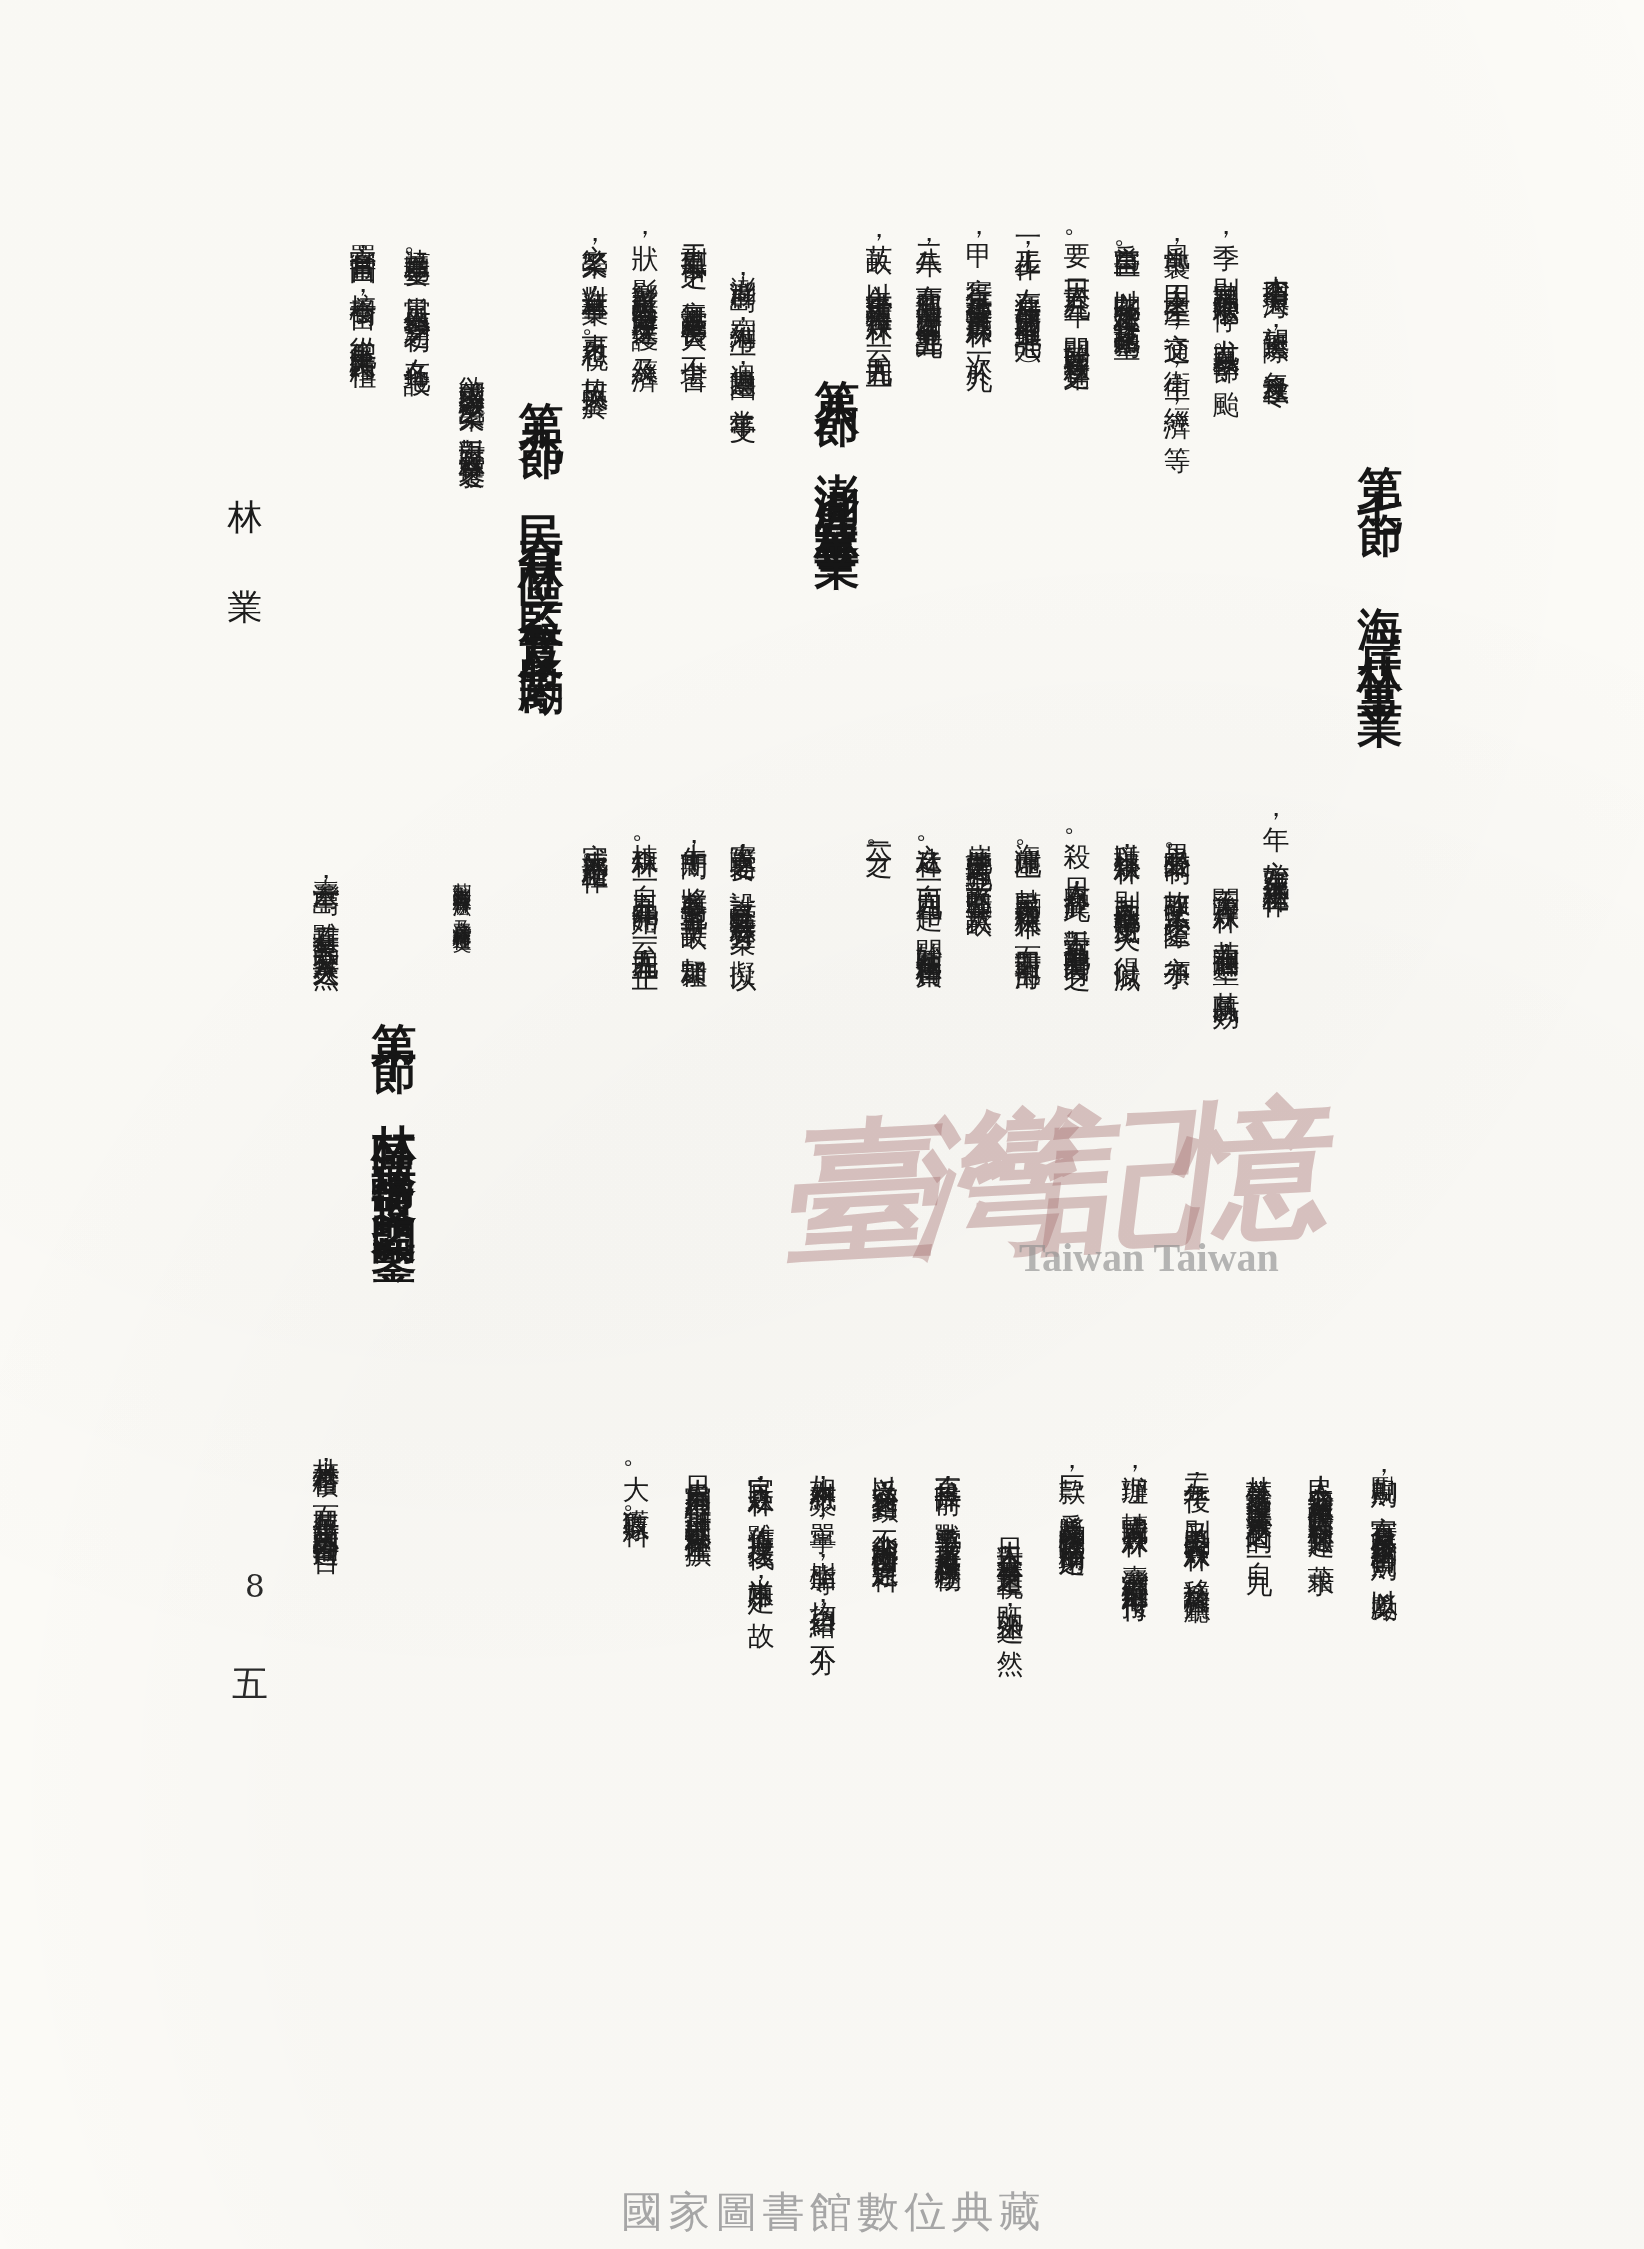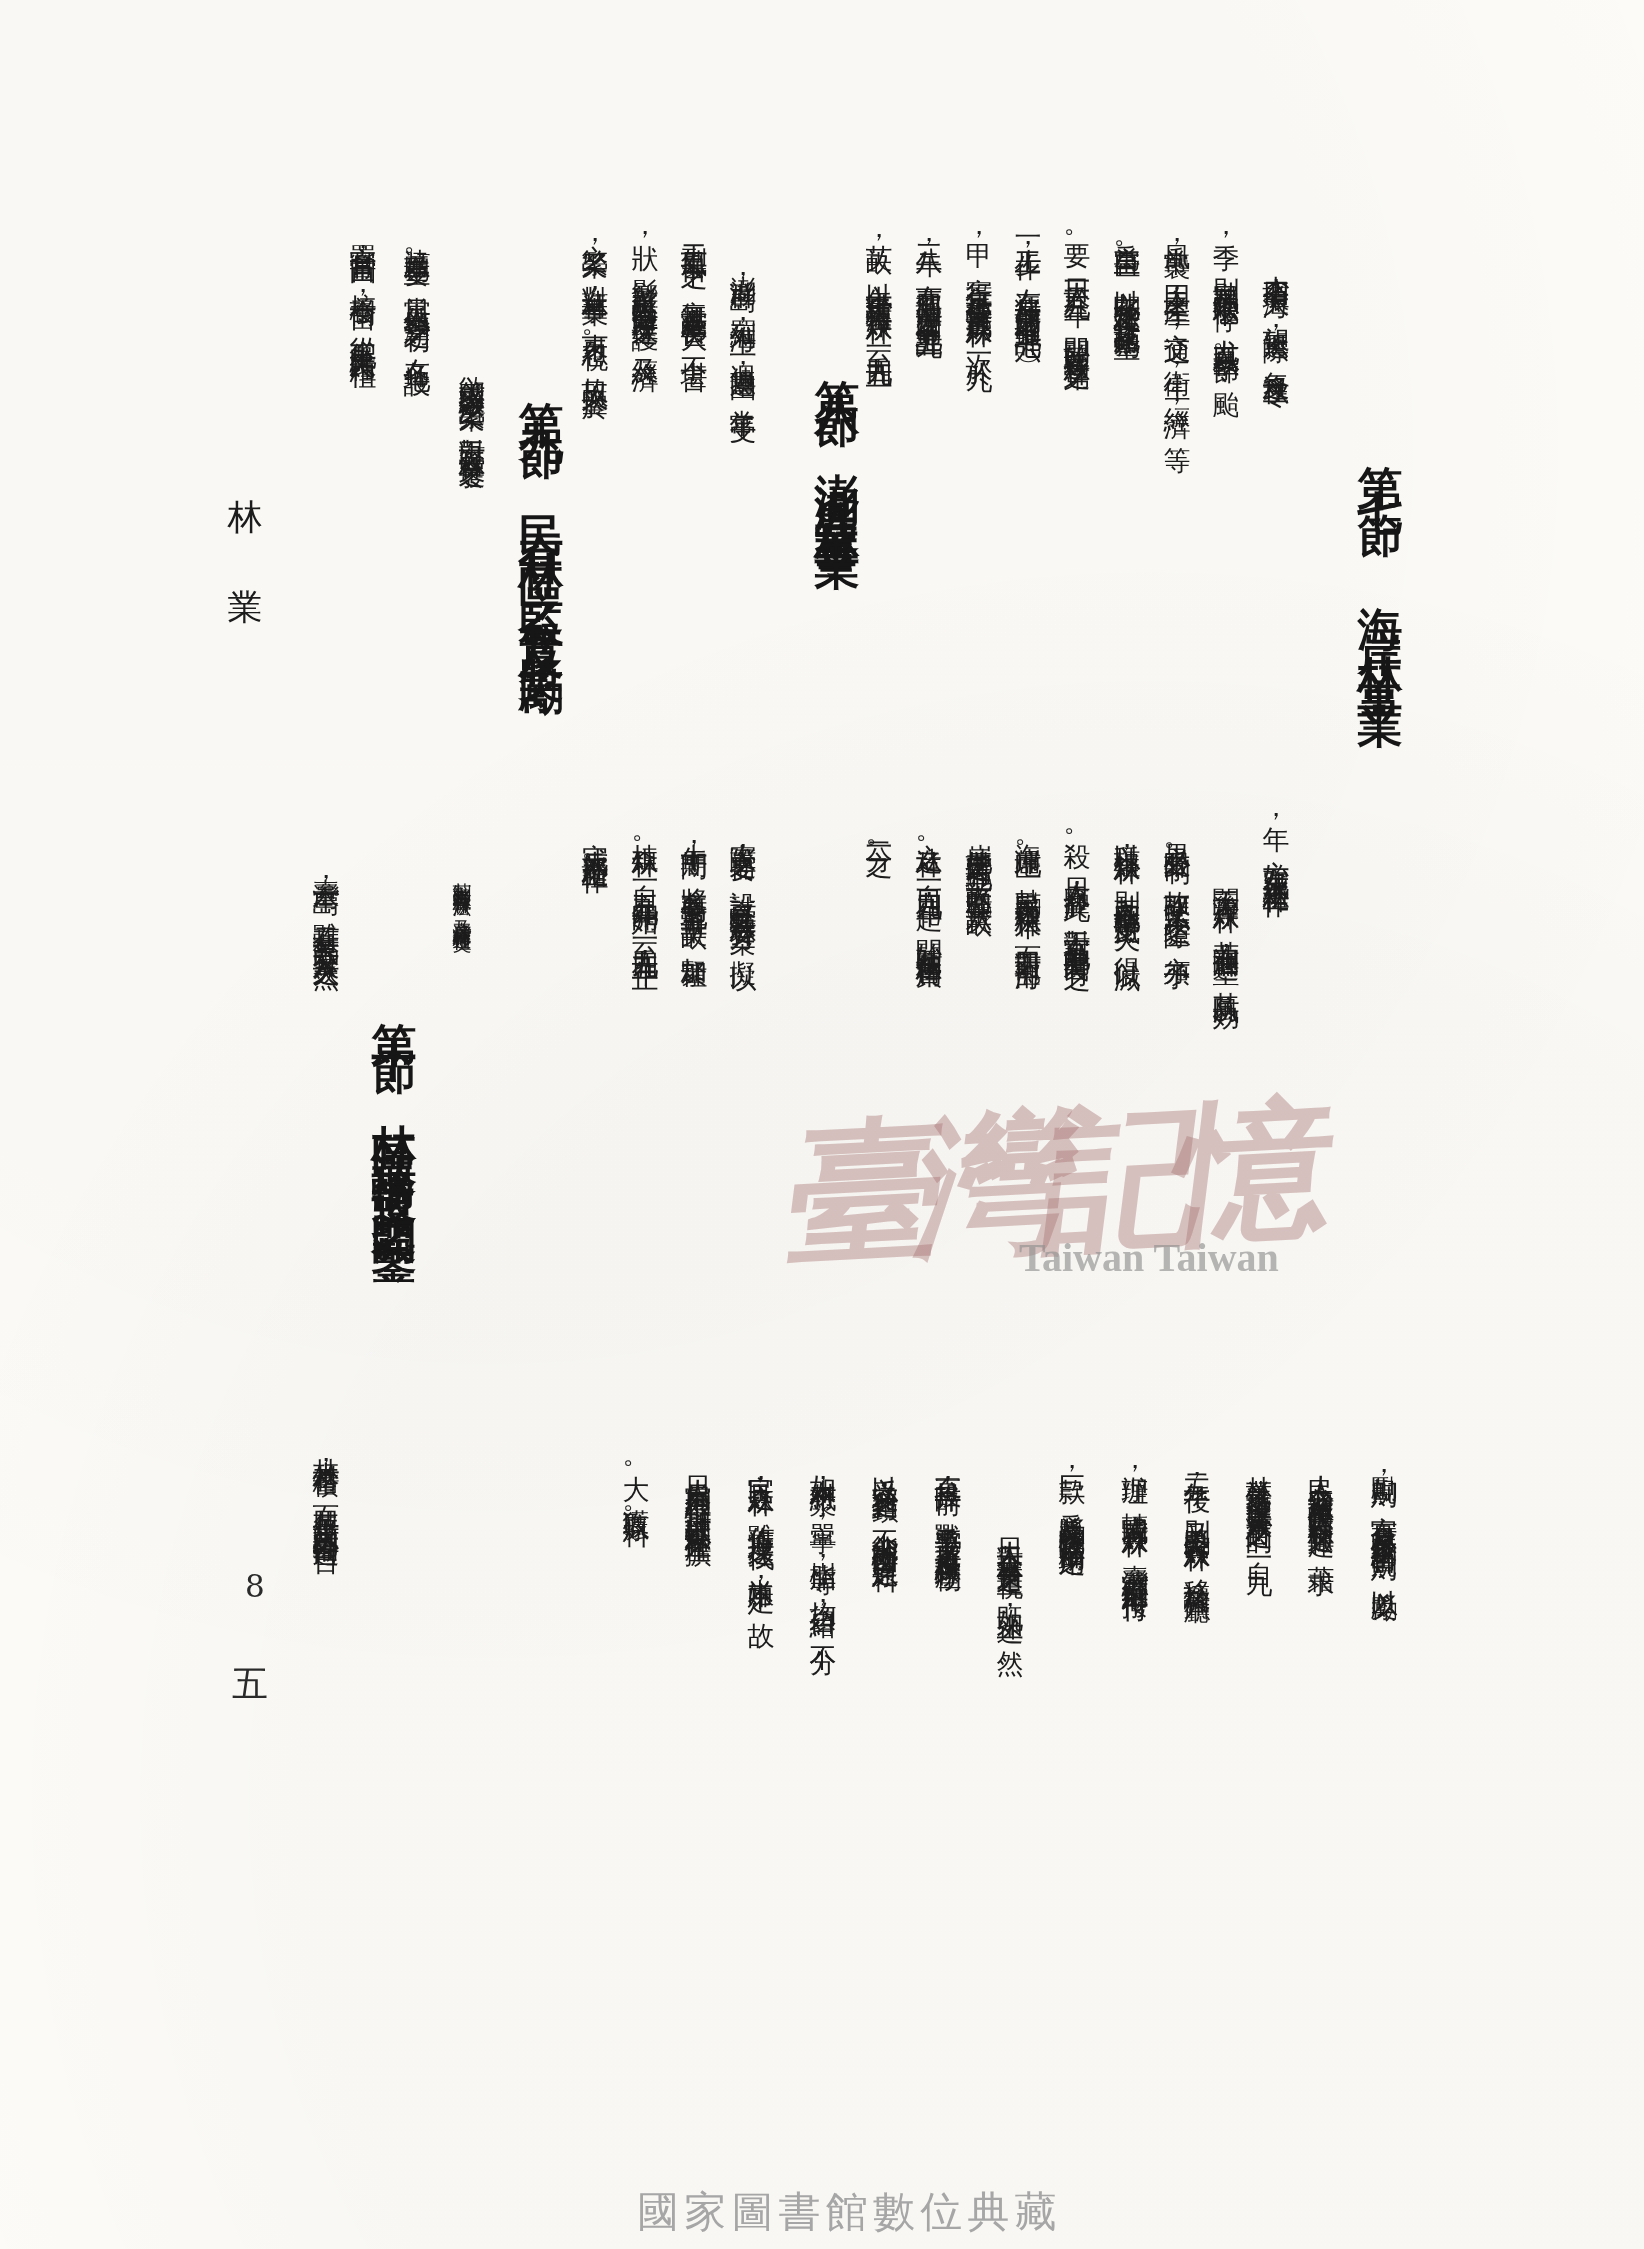--- a/index.html
+++ b/index.html
@@ -33,21 +33,20 @@
   .smallcol{font-size:19px;letter-spacing:1.7px;}
   .runhead{font-size:35px;letter-spacing:90px;}
   .pagenum{position:absolute;font-size:31px;color:#2a2a2a;}
   .footer{
     position:absolute;
     left:621px;top:2184px;
     font-size:42px;letter-spacing:5.2px;
     color:#a6a6a6;
     font-family:Liberation Mono, monospace;
     font-weight:500;
-    margin-left:16px;
   }
   .wm{position:absolute;left:792px;top:1080px;width:519px;height:363px;pointer-events:none;z-index:5;}
   .wm-script{
     position:absolute;left:0;top:0;
     font-size:154px;font-weight:700;
     letter-spacing:-26px;
     color:rgba(166,112,112,0.40);
     transform:skewX(-10deg) rotate(-3deg);
     font-family:"DejaVu Serif","Liberation Serif",serif;
     white-space:nowrap;

